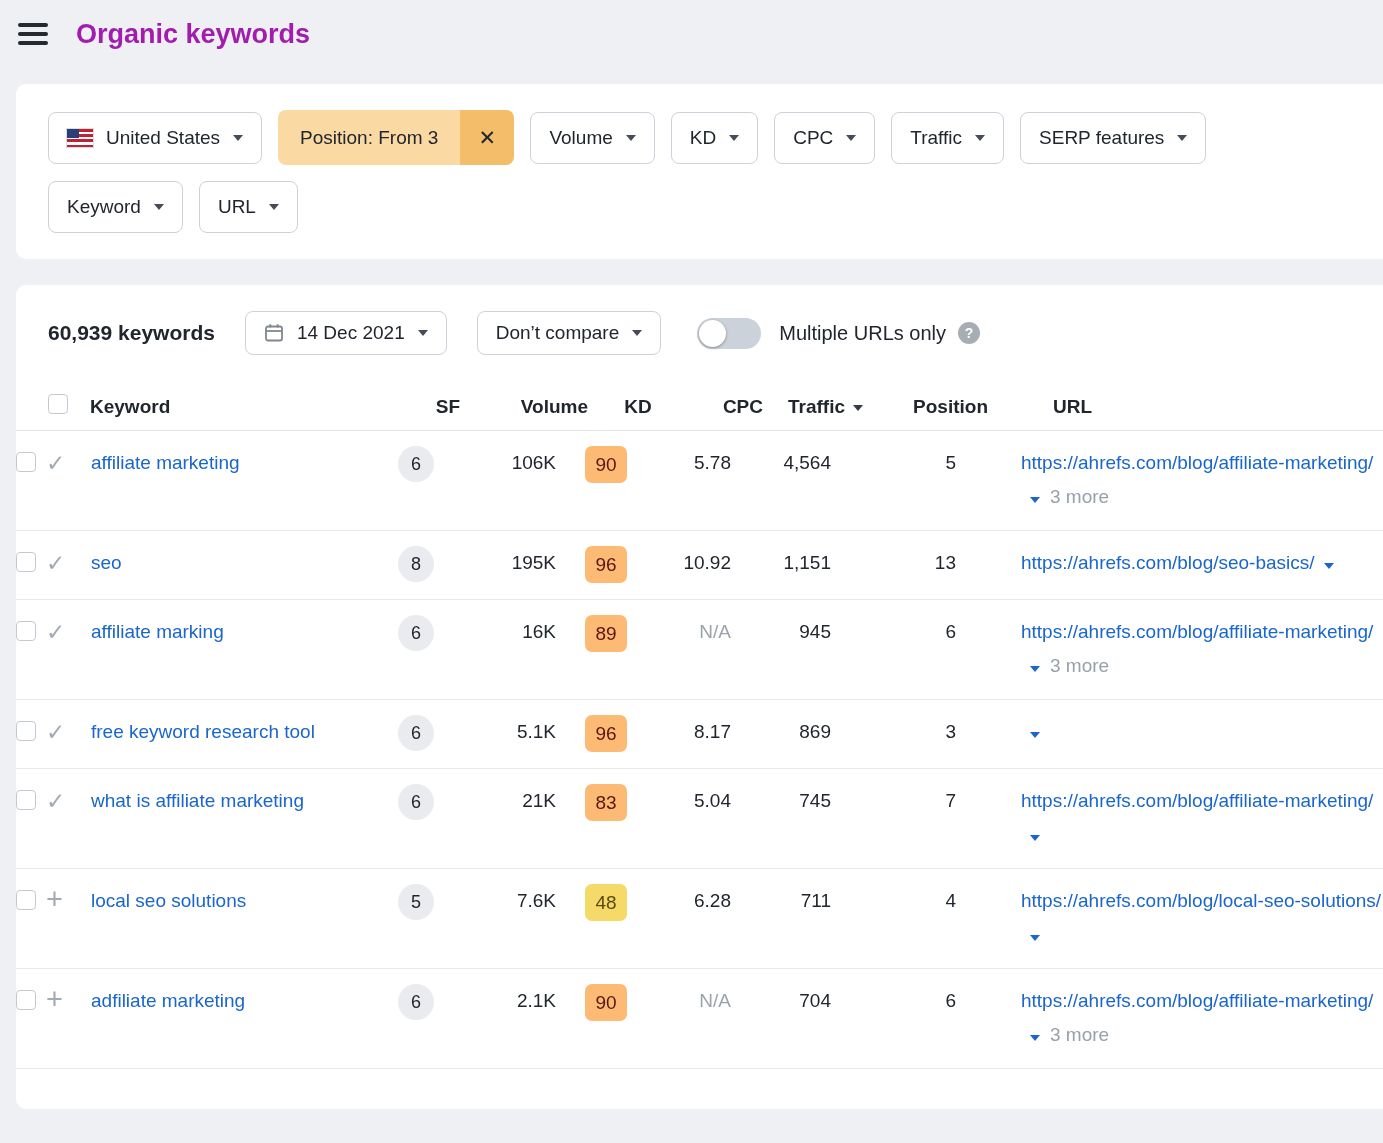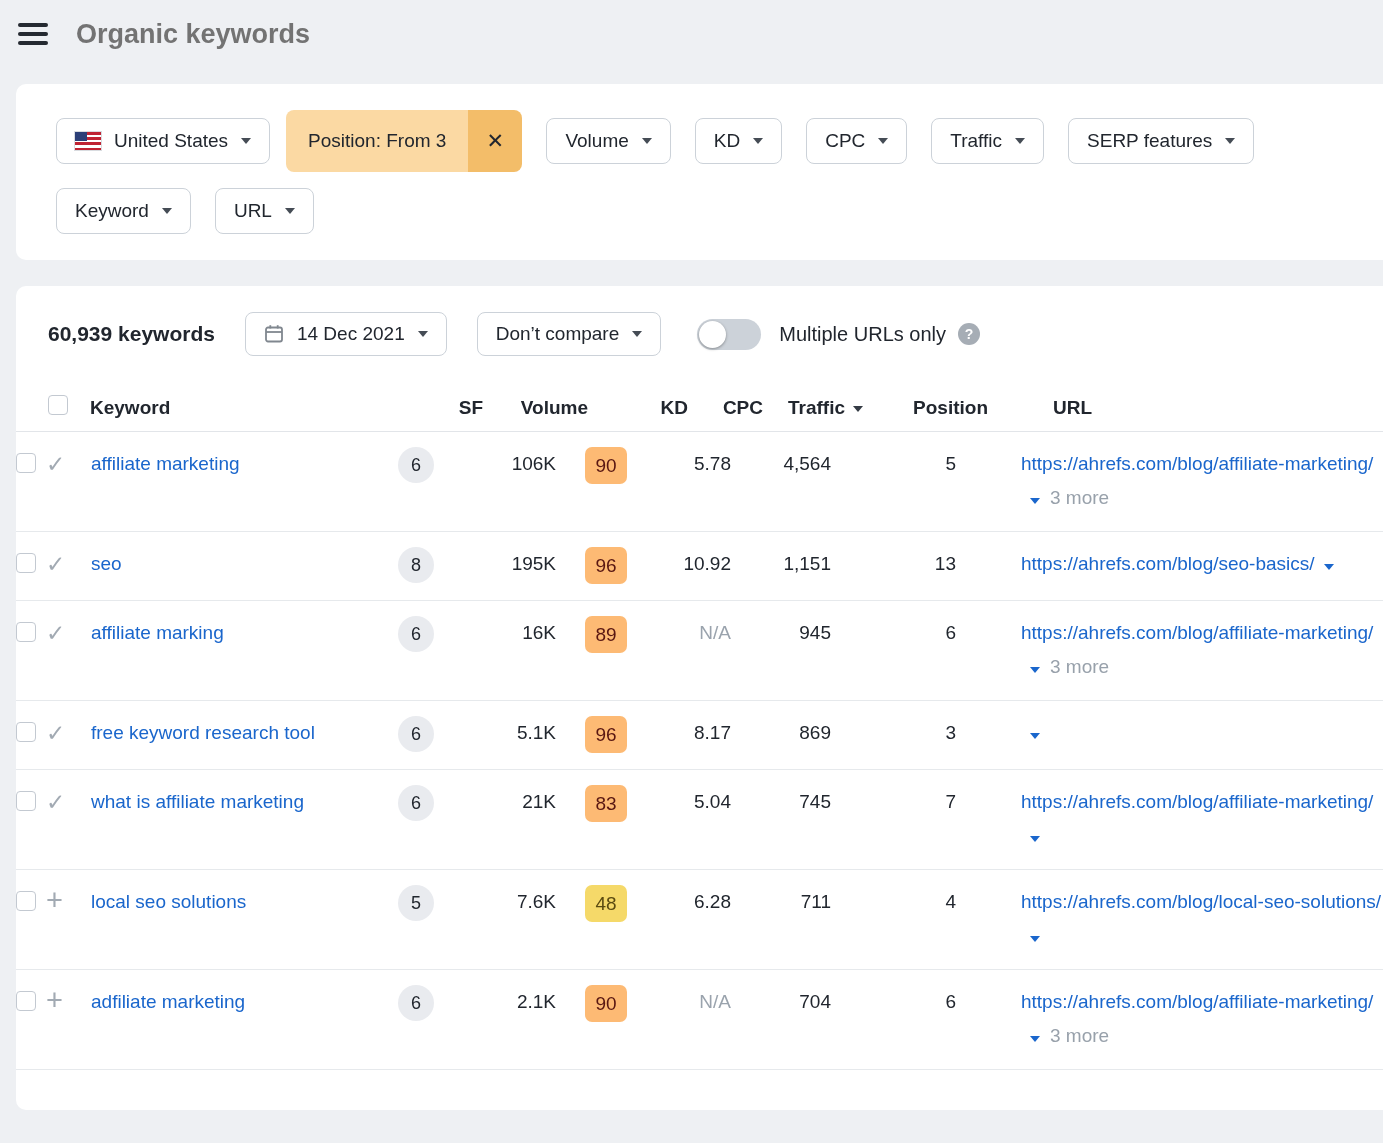--- a/index.html
+++ b/index.html
@@ -8,47 +8,47 @@
     width:1383px; height:1143px; overflow:hidden;
     background:#eef0f3;
     font-family:"Liberation Sans","DejaVu Sans",sans-serif;
     color:#21262e;
     font-size:19px;
   }
   
   .topbar { height:84px; display:flex; align-items:center; padding:0 0 16px 18px; }
   .hamburger { width:30px; display:inline-flex; flex-direction:column; gap:5px; cursor:pointer; }
   .hamburger i { display:block; height:4px; background:#252a31; border-radius:2px; }
-  .page-title { font-size:27px; font-weight:700; margin:0 0 0 28px; color:#737373; }
+  .page-title { font-size:27px; font-weight:700; margin:0 0 0 28px; color:#a21caf; }
 
   
   .card { background:#fff; border-radius:10px; margin-left:16px; width:1400px; }
   .filter-card { padding:26px 32px; }
   .table-card { margin-top:26px; padding:0 0 40px 0; }
 
   
   .chip-row { display:flex; gap:16px; align-items:center; }
   .chip-row + .chip-row { margin-top:16px; }
   .chip {
     display:inline-flex; align-items:center; gap:13px;
-    height:46px; padding:0 18px;
+    height:52px; padding:0 18px;
     background:#fff; border:1px solid #ccd2d9; border-radius:8px;
     font-size:19px; color:#21262e; cursor:pointer;
-    font-family:inherit; white-space:nowrap;margin-left:8px;
+    font-family:inherit; white-space:nowrap;
   }
   .caret {
     width:0; height:0; display:inline-block;
     border-left:5.5px solid transparent; border-right:5.5px solid transparent;
     border-top:6.5px solid #454c55;
   }
   .flag { width:26px; height:18px; position:relative; display:inline-block;
     background:repeating-linear-gradient(180deg,#bf2333 0 2.6px,#fff 2.6px 5.2px);
     outline:1px solid #d9dce0; }
   .flag::before { content:""; position:absolute; top:0; left:0; width:12px; height:9px; background:#2b3f77; }
-  .active-chip { display:inline-flex; height:62px; border-radius:8px; overflow:hidden; cursor:pointer; }
+  .active-chip { display:inline-flex; height:55px; border-radius:8px; overflow:hidden; cursor:pointer; }
   .active-label { display:inline-flex; align-items:center; padding:0 22px; background:#fbd9a3; font-size:19px; }
   .active-close { display:inline-flex; align-items:center; justify-content:center; width:54px; background:#f3bd69; cursor:pointer; }
   .active-close::before { content:"✕"; font-size:21px; font-weight:700; color:#21262e; }
 
   
   .toolbar { position:relative; display:flex; align-items:center; padding:26px 32px 22px 32px; }
   .kw-count { font-size:21px; font-weight:700; }
   .toolbar .chip { height:44px; margin-left:30px;justify-content:space-between; }
   .cal-icon { display:inline-flex; }
   .toggle { width:64px; height:31px; border-radius:16px; background:#ccd2d9; position:relative;
@@ -62,21 +62,21 @@
 
   
   .grid { display:grid; grid-template-columns:30px 45px 290px 70px 105px 100px 75px 100px 125px 1fr;
     padding-left:32px; align-items:start; }
   .thead { height:48px; align-items:center; border-bottom:1px solid #e2e5e9; font-weight:700; margin-top:6px; }
   .trow { padding:15px 0 16px 0; border-bottom:1px solid #e6e9ec; line-height:34px; }
   .cell { display:block; }
   .c-kw { padding-right:60px; }
   .c-sf { display:flex; justify-content:center; }
   .c-right, .num { text-align:right; }
-  .c-center { text-align:right; }
+  .c-center { text-align:center; }
   .c-kd { display:flex; justify-content:center; }
   .c-url { padding-left:65px; padding-right:30px; word-break:break-all; }
   .th-keyword { grid-column:2 / 4; padding-left:12px; }
   .th-traffic { display:flex; justify-content:flex-end; align-items:center; gap:8px; }
   .sort-caret { border-top-color:#343b44; margin-top:2px; }
 
   .checkbox { width:20px; height:20px; border:1.5px solid #c3c9d1; border-radius:4px;
     background:#fff; display:inline-block; cursor:pointer; margin-top:6px; }
   .thead .checkbox { margin-top:0; }
   .sicon { display:inline-block; color:#a2aab3; cursor:pointer; }

